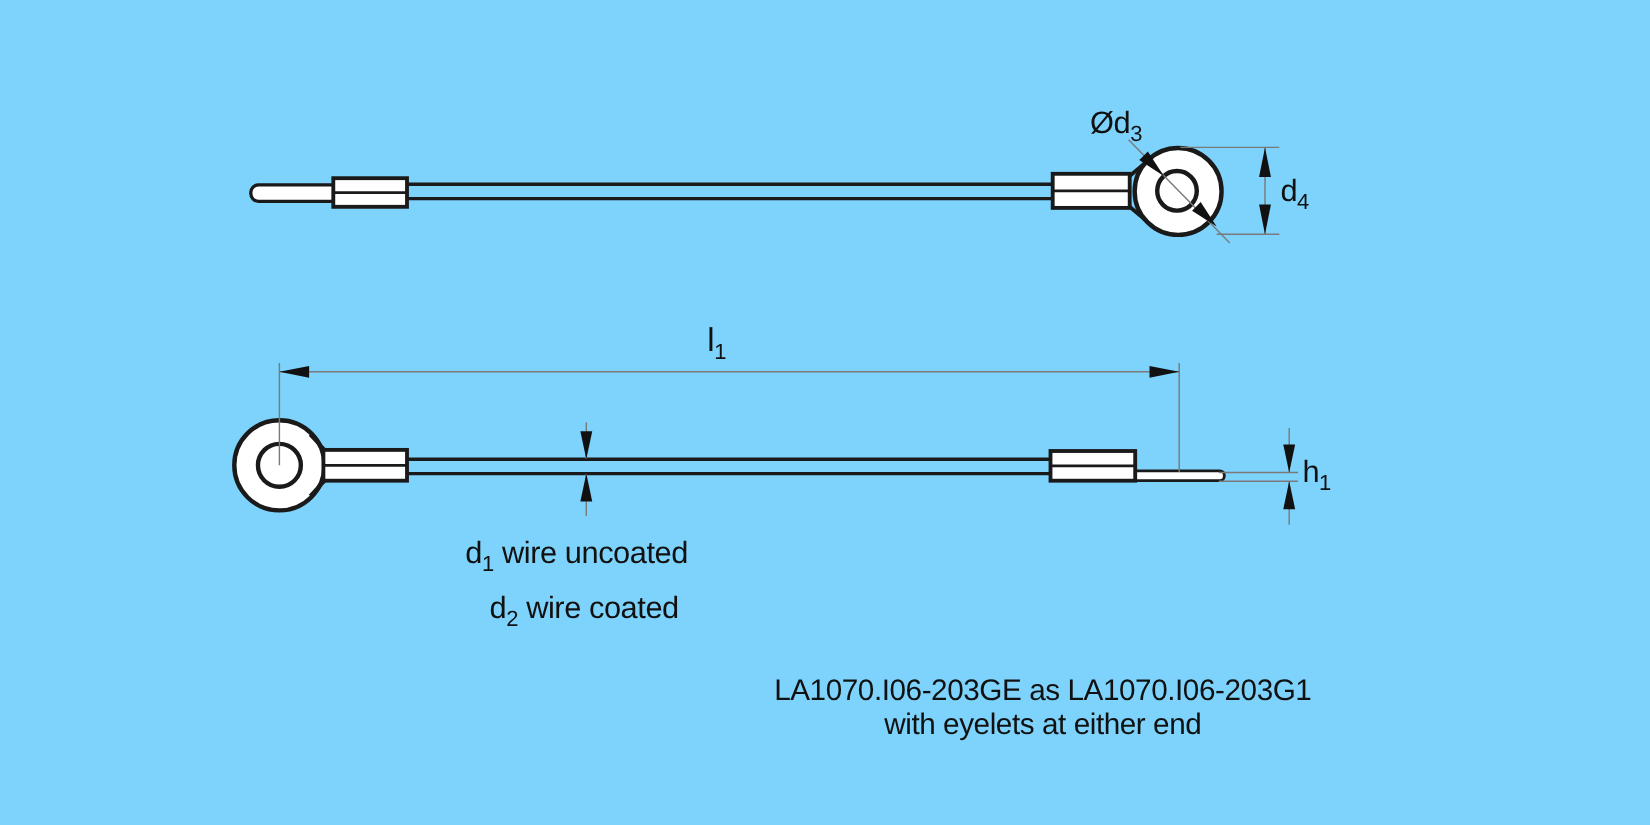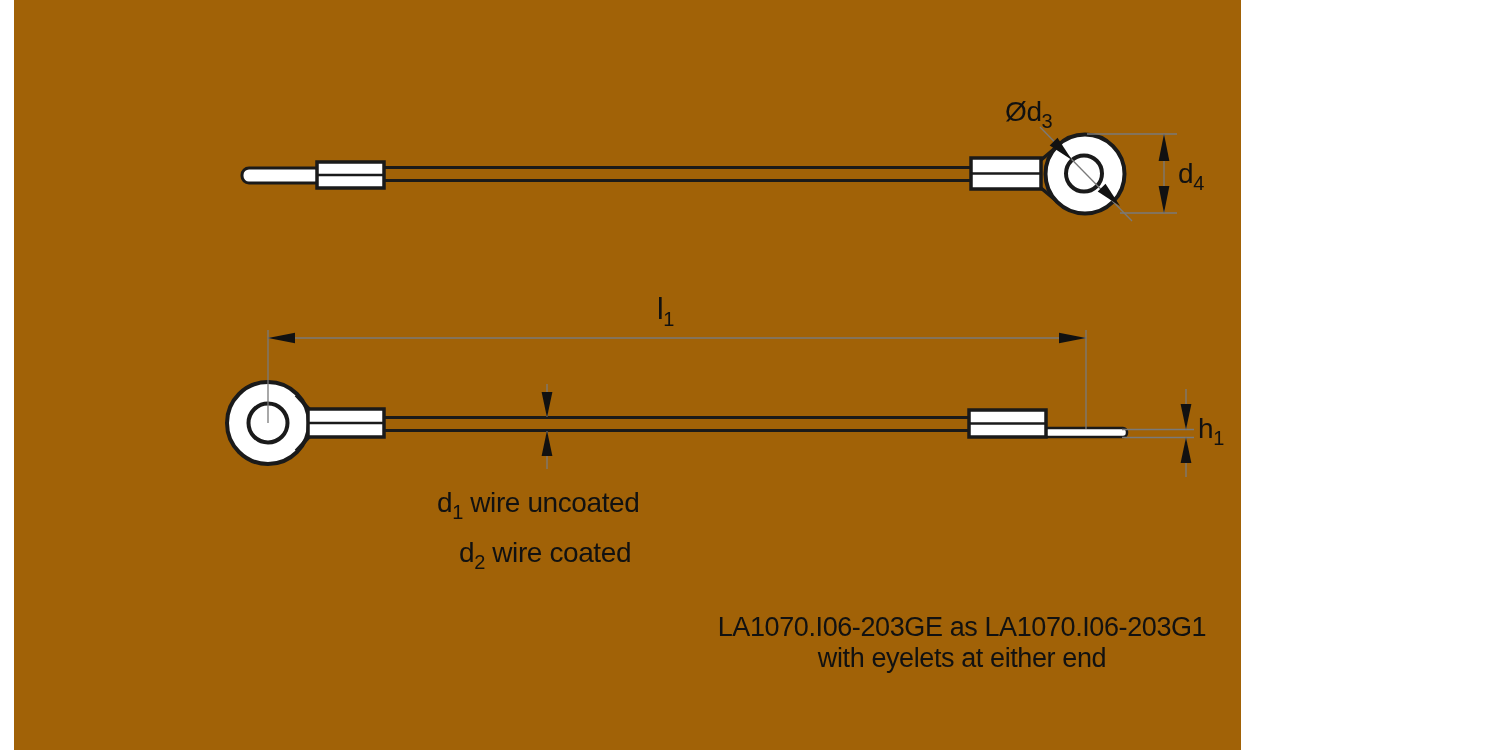--- a/index.html
+++ b/index.html
@@ -5,24 +5,23 @@
   html, body {
     margin: 0;
     padding: 0;
     background: #ffffff;
     width: 1500px;
     height: 750px;
     overflow: hidden;
   }
   #canvas {
     position: relative;
-    width: 1227px;
+    width: 1500px;
     height: 750px;
-    background: #a16207;
-    margin-left: 14px;
+    background: #7dd3fc;
   }
   svg {
     display: block;
     font-family: "Liberation Sans", "DejaVu Sans", sans-serif;
   }
   text {
     fill: #111111;
     letter-spacing: -0.4px;
   }
   .dim-label { font-size: 28px; }

